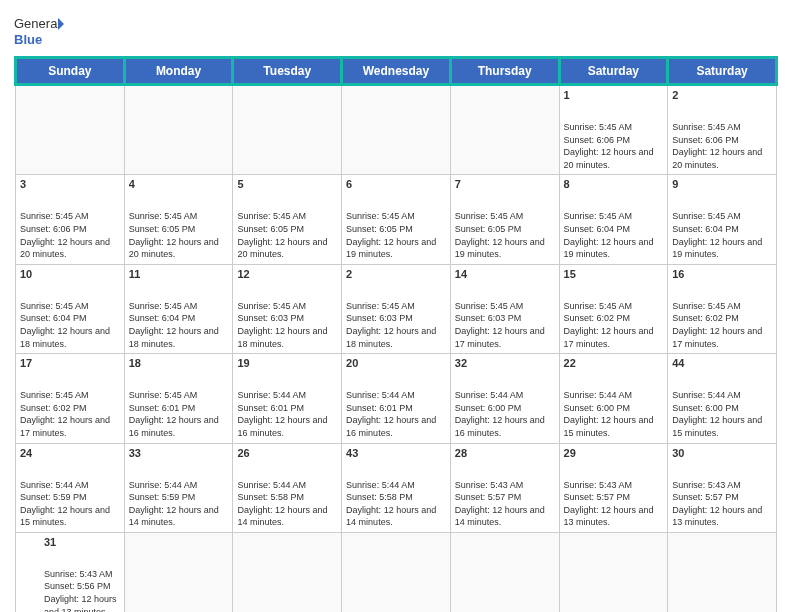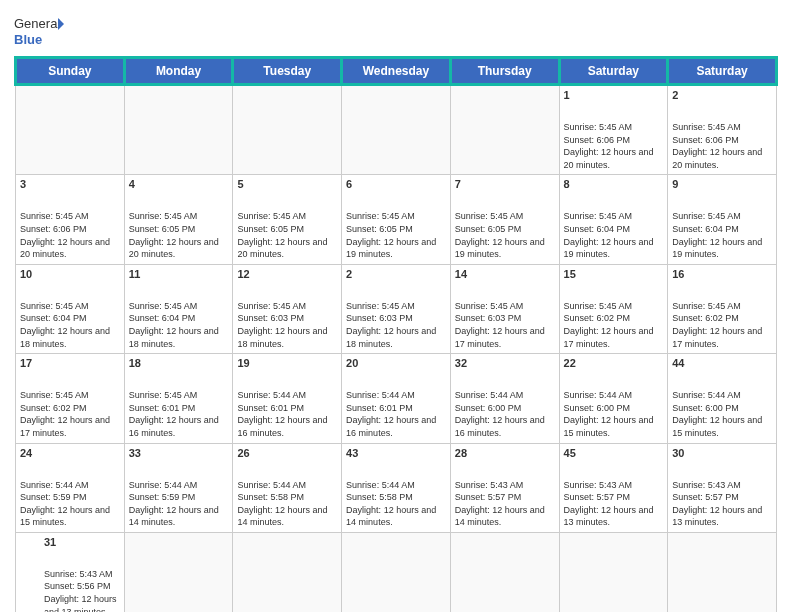--- a/index.html
+++ b/index.html
@@ -288,21 +288,21 @@
 Sunset: 5:58 PM
 Daylight: 12 hours and 14 minutes.</div>
           </td>
           <td>
             <div class="day-number">28</div>
             <div class="day-info" style="white-space: pre-line;">Sunrise: 5:43 AM
 Sunset: 5:57 PM
 Daylight: 12 hours and 14 minutes.</div>
           </td>
           <td>
-            <div class="day-number">45</div>
+            <div class="day-number">29</div>
             <div class="day-info" style="white-space: pre-line;">Sunrise: 5:43 AM
 Sunset: 5:57 PM
 Daylight: 12 hours and 13 minutes.</div>
           </td>
           <td>
             <div class="day-number">30</div>
             <div class="day-info" style="white-space: pre-line;">Sunrise: 5:43 AM
 Sunset: 5:57 PM
 Daylight: 12 hours and 13 minutes.</div>
           </td>

